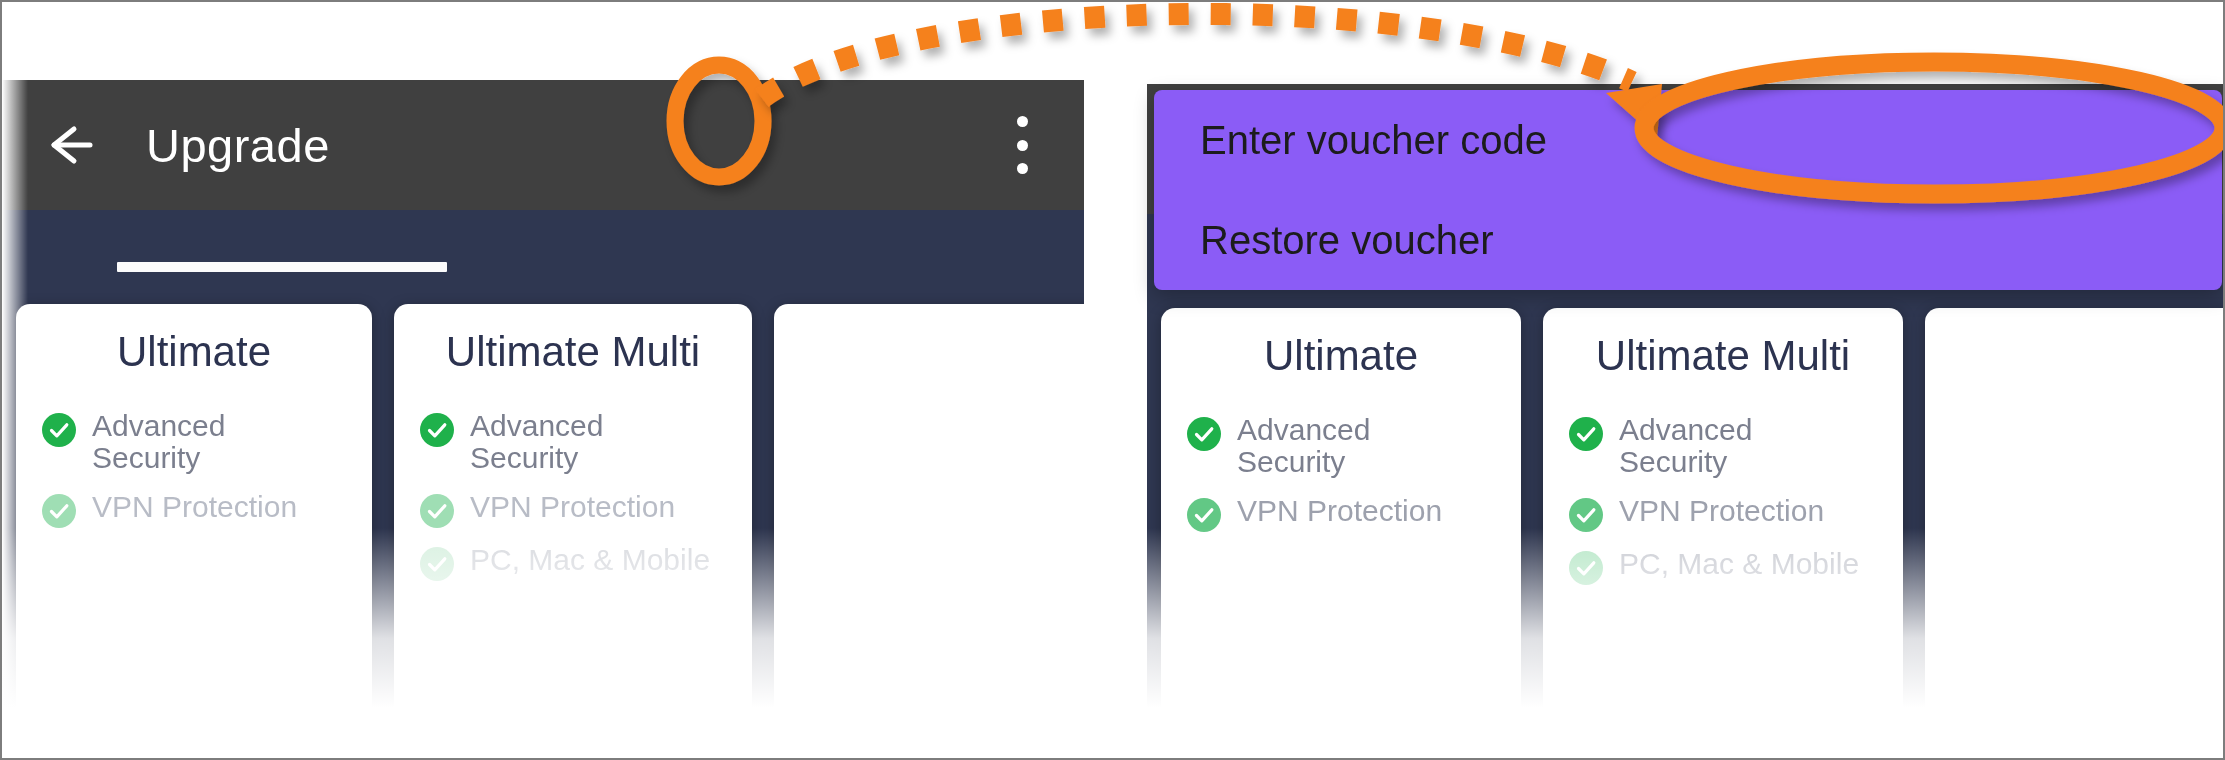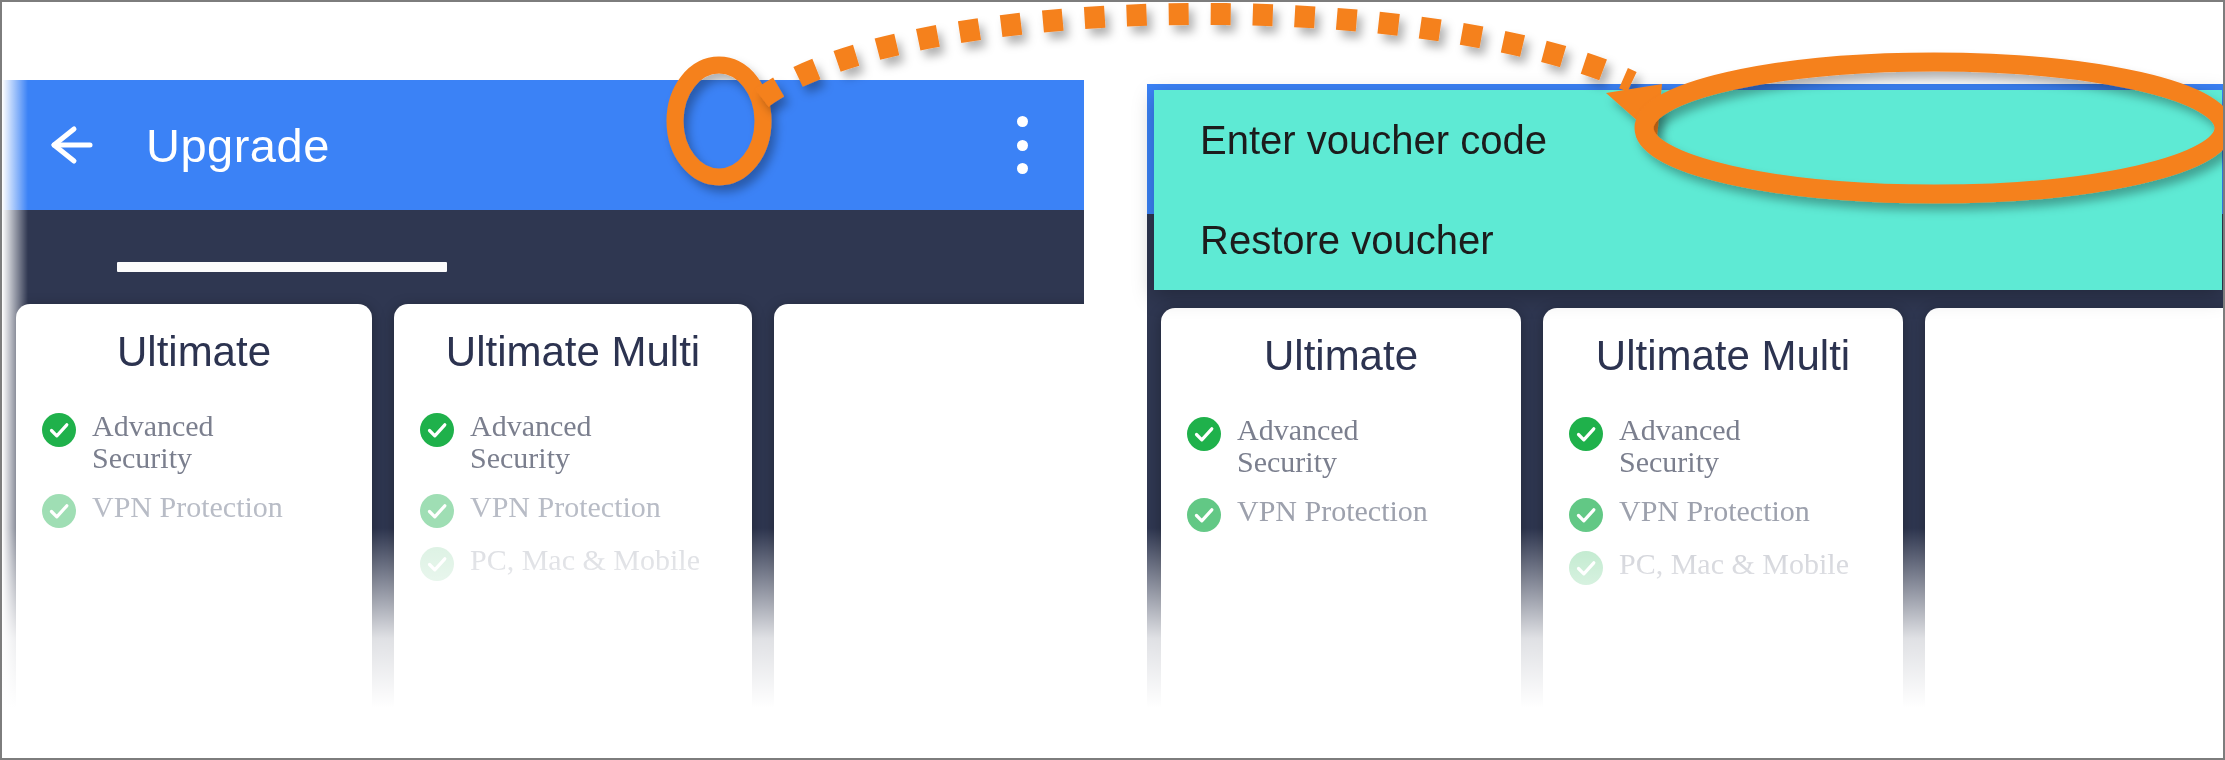--- a/index.html
+++ b/index.html
@@ -30,21 +30,21 @@
 
   .panel-body {
     position: absolute;
     inset: 0;
     background: #ffffff;
   }
 
   .appbar {
     position: absolute;
     left: 0; right: 0; top: 0;
-    background: #3b82f6;
+    background: #404040;
     display: flex;
     align-items: center;
     text-align: center;
   }
   .panel-left  .appbar { height: 130px; }
   .panel-right .appbar { height: 130px; }
 
   .back-arrow {
     position: relative;
     width: 60px;
@@ -143,21 +143,21 @@
     height: 34px;
     border-radius: 50%;
     position: relative;
     margin-top: 3px;
   }
   .check svg { position:absolute; left:0; top:0; width:34px; height:34px; }
   .feat-label {
     margin-left: 16px;
     font-size: 30px;
     line-height: 1.08;
-    font-family: Liberation Serif, serif;
+    font-family: Liberation Sans, sans-serif;
     white-space: pre-line;
   }
 
   
   .panel-left  .card-1 { left: 14px;  width: 356px; }
   .panel-left  .card-2 { left: 392px; width: 358px; }
   .panel-left  .card-3 { left: 772px; width: 358px; }
 
   
   .panel-right .card-1 { left: 14px;  width: 360px; }
@@ -179,22 +179,22 @@
     background: linear-gradient(to right, #ffffff 0%, rgba(255,255,255,0) 100%);
     pointer-events: none;
   }
 
   
   .menu {
     position: absolute;
     left: 1152px;
     top: 88px;
     width: 1068px;
-    background: #5eead4;
-    border-radius: 0;
+    background: #8b5cf6;
+    border-radius: 8px;
     box-shadow: 0 6px 20px rgba(0,0,0,0.26);
     overflow: hidden;
   }
   .menu-item {
     height: 100px;
     display: flex;
     align-items: center;
     padding-left: 46px;
     font-size: 40px;
     color: #1c1c1c;

